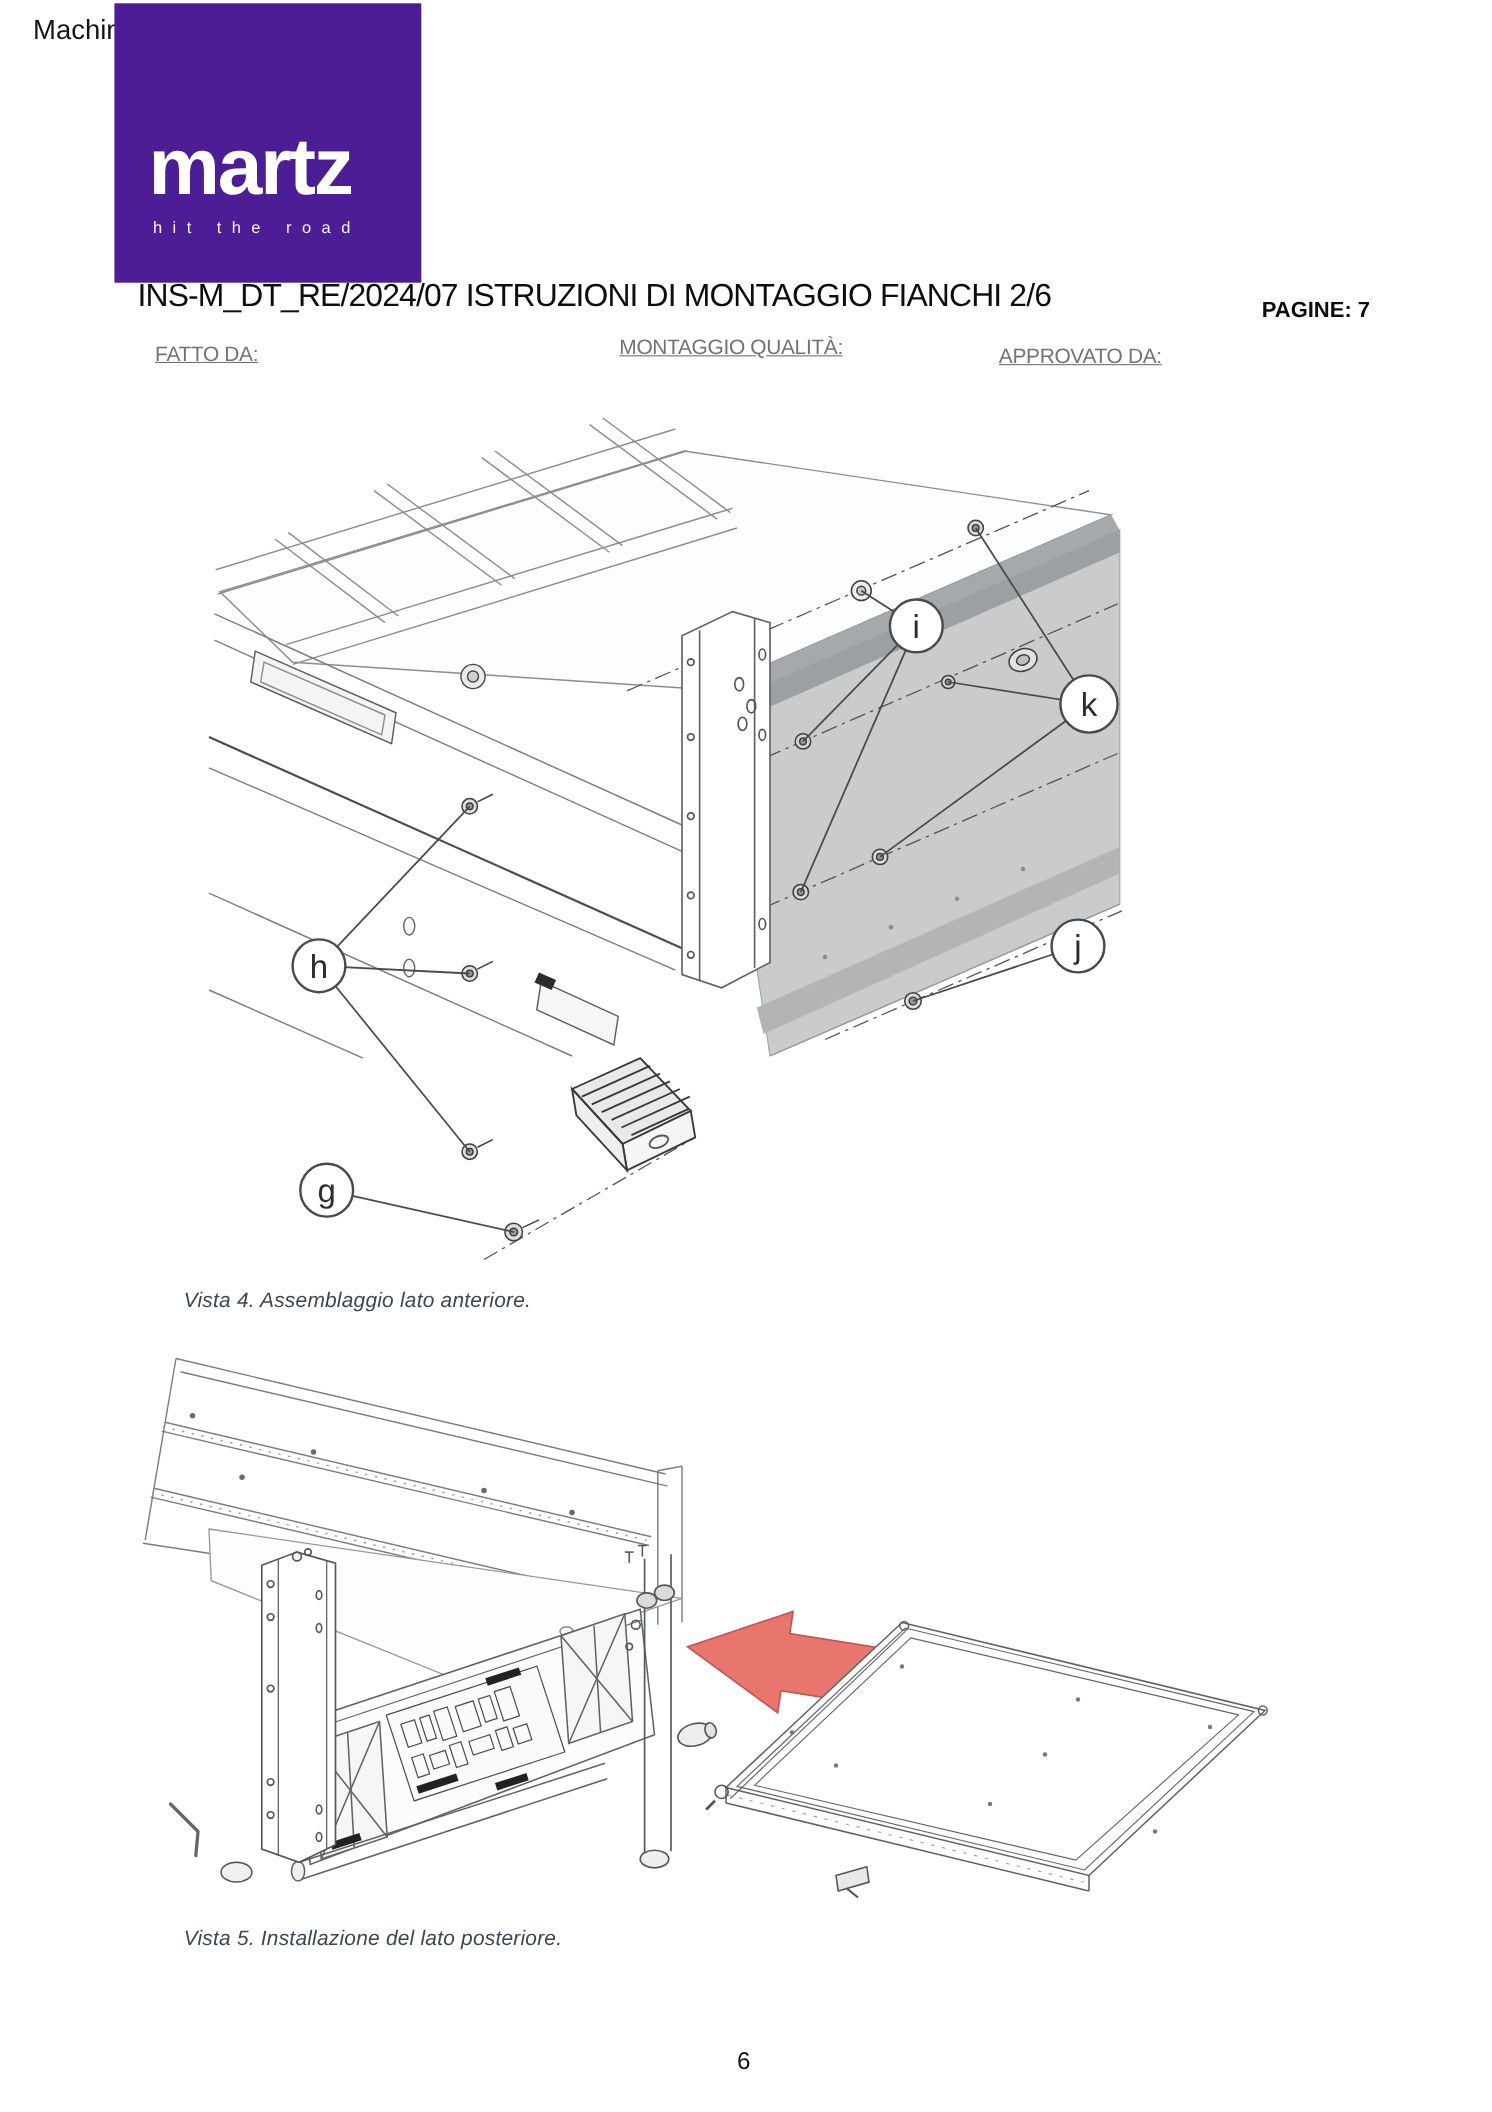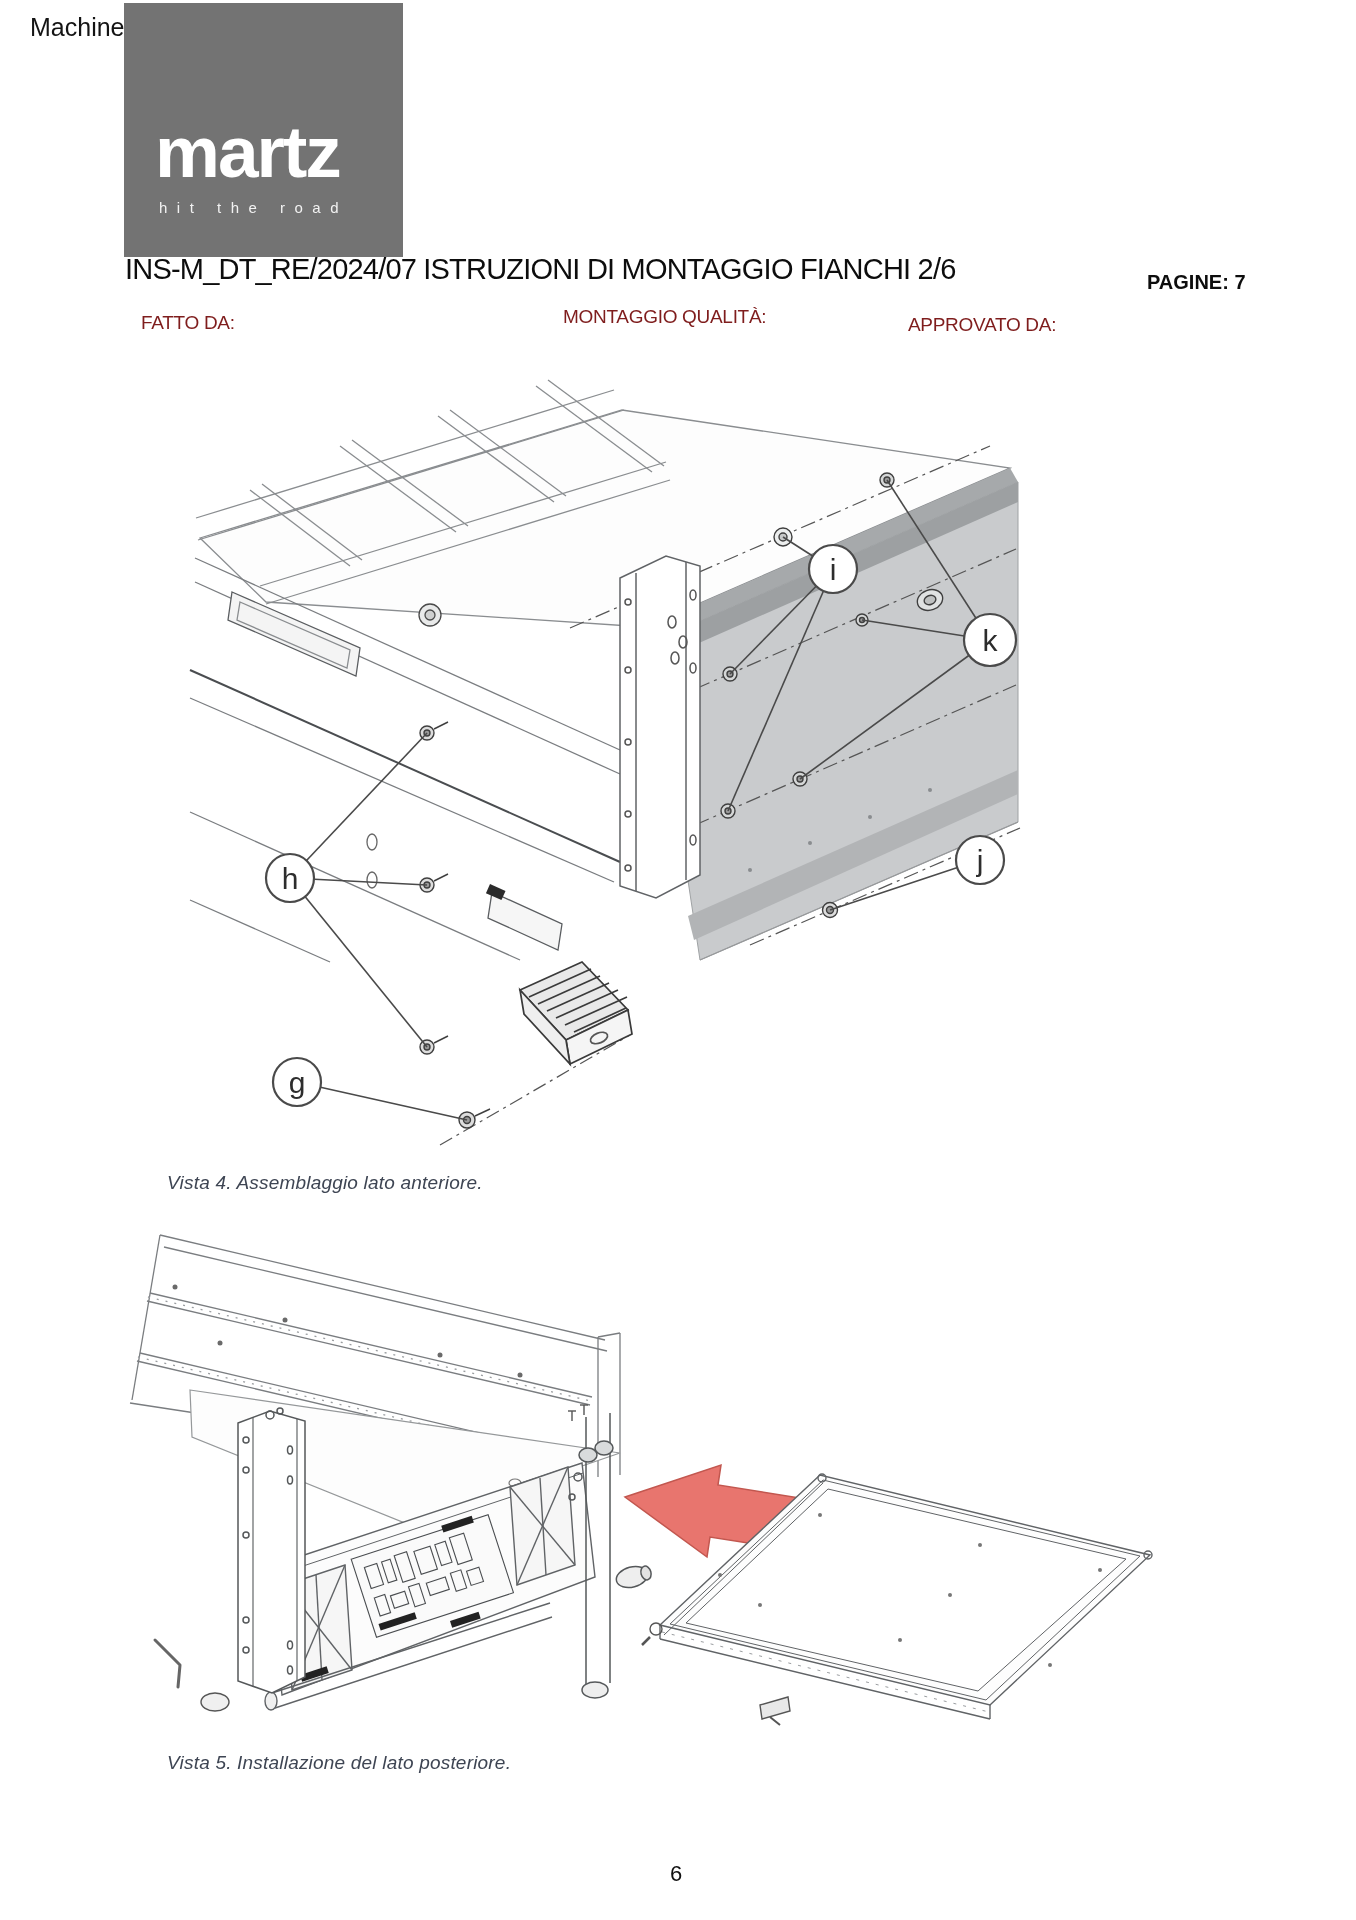--- a/index.html
+++ b/index.html
@@ -6,39 +6,39 @@
   body{
     width:1356px;height:1920px;position:relative;background:#ffffff;
     font-family:"Liberation Sans", sans-serif;overflow:hidden;
     -webkit-font-smoothing:antialiased;
   }
   .abs{position:absolute;}
   #watermark{
     left:30px;top:13px;font-size:25px;color:#141414;z-index:1;white-space:nowrap;
   }
   #logo-box{
-    left:124px;top:3px;width:279px;height:254px;background:#737373;z-index:2;
+    left:104px;top:3px;width:279px;height:254px;background:#4c1d95;z-index:2;
   }
   #logo-brand{
     position:absolute;left:31px;top:112px;color:#ffffff;font-size:73px;
     font-weight:bold;letter-spacing:-2px;line-height:1;
   }
   #logo-tagline{
     position:absolute;left:35px;top:196px;color:#f2f2f2;font-size:15px;
     letter-spacing:9.5px;white-space:nowrap;
   }
   #doc-title{
     left:125px;top:253px;font-size:29px;font-weight:normal;color:#0d0d0d;
     letter-spacing:-0.8px;white-space:nowrap;z-index:3;
   }
   #pages-label{
     left:1147px;top:258px;font-size:20px;font-weight:bold;color:#0d0d0d;white-space:nowrap;margin-top:13px;
   }
   .field-label{
-    font-size:19px;color:#7f1d1d;letter-spacing:-0.3px;white-space:nowrap;
+    font-size:19px;color:#737373;letter-spacing:-0.3px;white-space:nowrap;text-decoration:underline;
   }
   #made-by{left:141px;top:312px;}
   #quality{left:563px;top:306px;}
   #approved{left:908px;top:314px;}
   .figure-caption{
     font-size:19px;font-style:italic;color:#3e4553;letter-spacing:0.2px;white-space:nowrap;
   }
   #caption-1{left:167px;top:1172px;font-style:italic;}
   #caption-2{left:167px;top:1752px;}
   #page-number{left:670px;top:1861px;font-size:22px;color:#111;}

